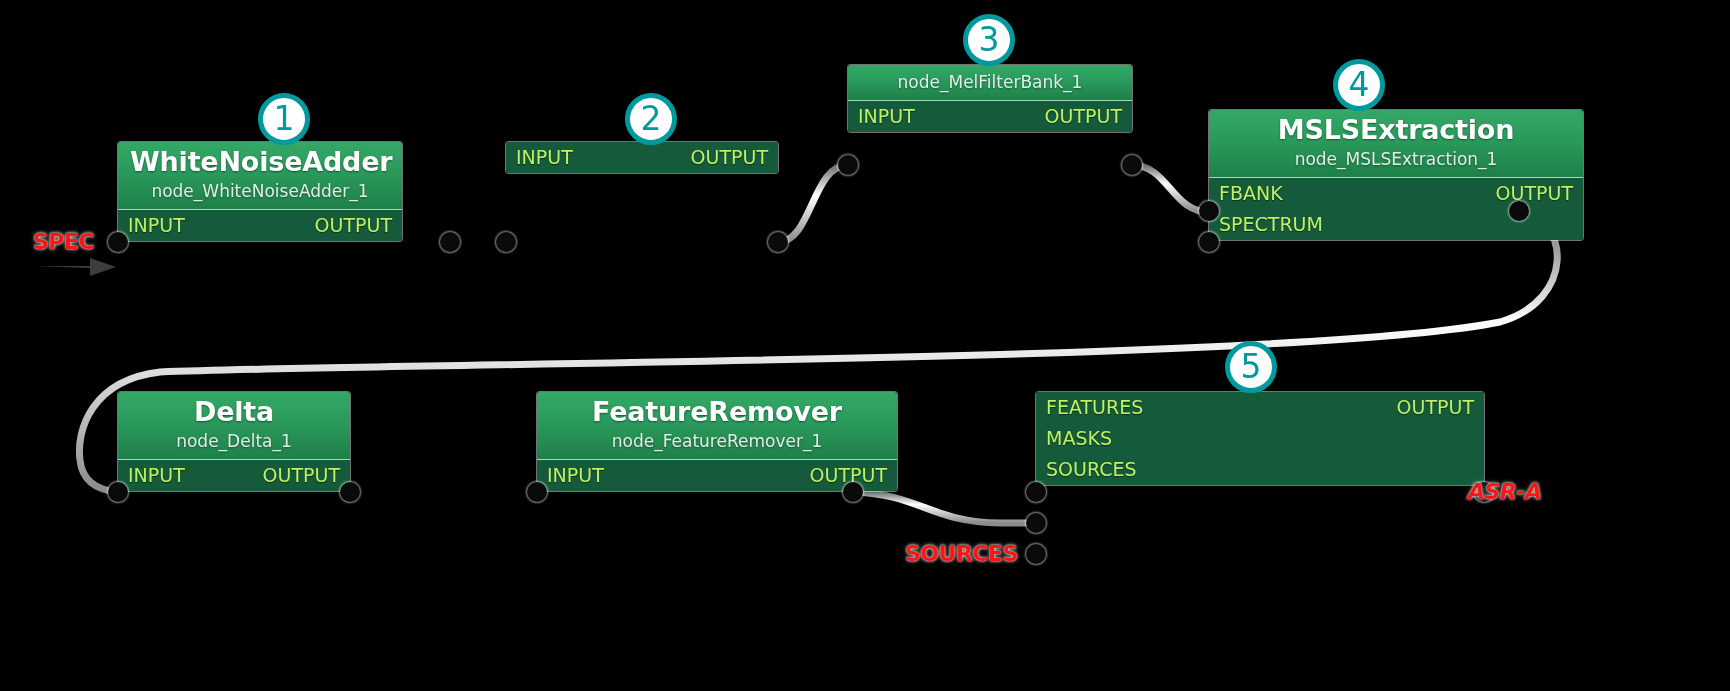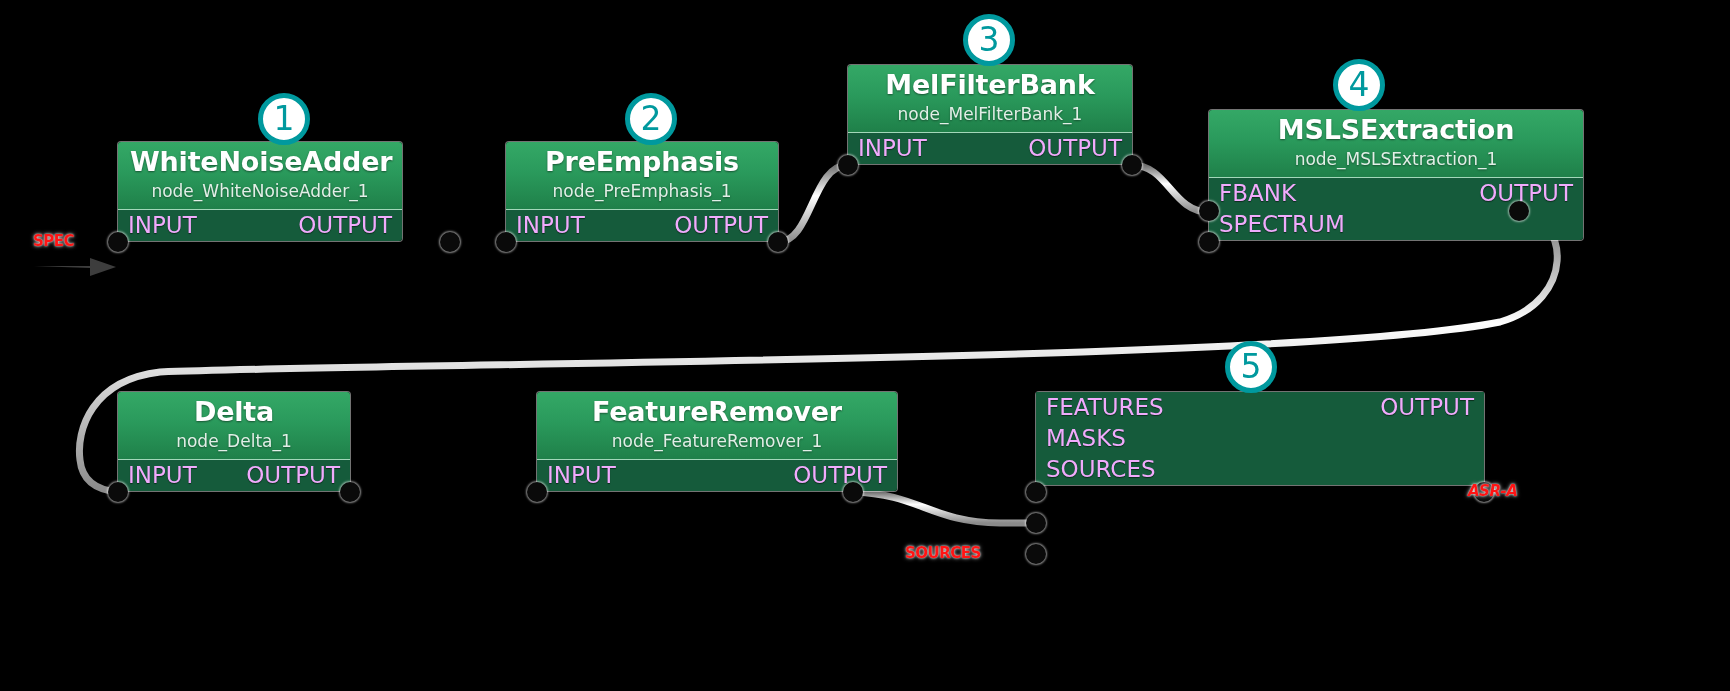--- a/index.html
+++ b/index.html
@@ -65,22 +65,22 @@
   }
   .port-row {
     position: relative;
     height: 31px;
     display: flex;
     align-items: center;
     justify-content: space-between;
     padding: 0 10px;
   }
   .port-label {
-    color: #f0abfc;
-    font-size: 23px;
+    color: #bef264;
+    font-size: 19px;
     line-height: 19px;
     white-space: nowrap;
     text-shadow: 0 1px 1px rgba(0,0,0,0.5);
   }
   .port-label.right { margin-left: auto; text-align: right; }
   
   .dot {
     position: absolute;
     width: 20px;
     height: 20px;
@@ -103,21 +103,21 @@
     line-height: 42px;
     text-align: center;
     font-family: "DejaVu Sans", sans-serif;
     z-index: 6;
   }
   
   .ext-label {
     position: absolute;
     color: #ff1414;
     font-weight: bold;
-    font-size: 15px;
+    font-size: 22px;
     line-height: 21px;
     white-space: nowrap;
     letter-spacing: -0.5px;
     text-shadow: 0 0 4px rgba(255,255,255,0.75), 0 0 2px rgba(255,255,255,0.9);
     z-index: 6;
   }
   .arrow-in {
     position: absolute;
     z-index: 4;
   }
@@ -165,38 +165,33 @@
         <span class="port-label">INPUT</span>
         <span class="port-label right">OUTPUT</span>
       </div>
     </div>
     <div class="dot" style="left:-10px; top:90px;"></div>
     <div class="dot" style="left:322px; top:90px;"></div>
   </div>
   <div class="badge" style="left:258px; top:93px;">1</div>
 
   <div class="node" style="left:506px; top:142px; width:272px;">
-    <div class="node-head">
-      <div class="node-title">PreEmphasis</div>
-      <div class="node-sub">node_PreEmphasis_1</div>
-    </div>
     <div class="node-ports">
       <div class="port-row">
         <span class="port-label">INPUT</span>
         <span class="port-label right">OUTPUT</span>
       </div>
     </div>
     <div class="dot" style="left:-10px; top:90px;"></div>
     <div class="dot" style="left:262px; top:90px;"></div>
   </div>
   <div class="badge" style="left:625px; top:93px;">2</div>
 
   <div class="node" style="left:848px; top:65px; width:284px;">
     <div class="node-head">
-      <div class="node-title">MelFilterBank</div>
       <div class="node-sub">node_MelFilterBank_1</div>
     </div>
     <div class="node-ports">
       <div class="port-row">
         <span class="port-label">INPUT</span>
         <span class="port-label right">OUTPUT</span>
       </div>
     </div>
     <div class="dot" style="left:-10px; top:90px;"></div>
     <div class="dot" style="left:274px; top:90px;"></div>

